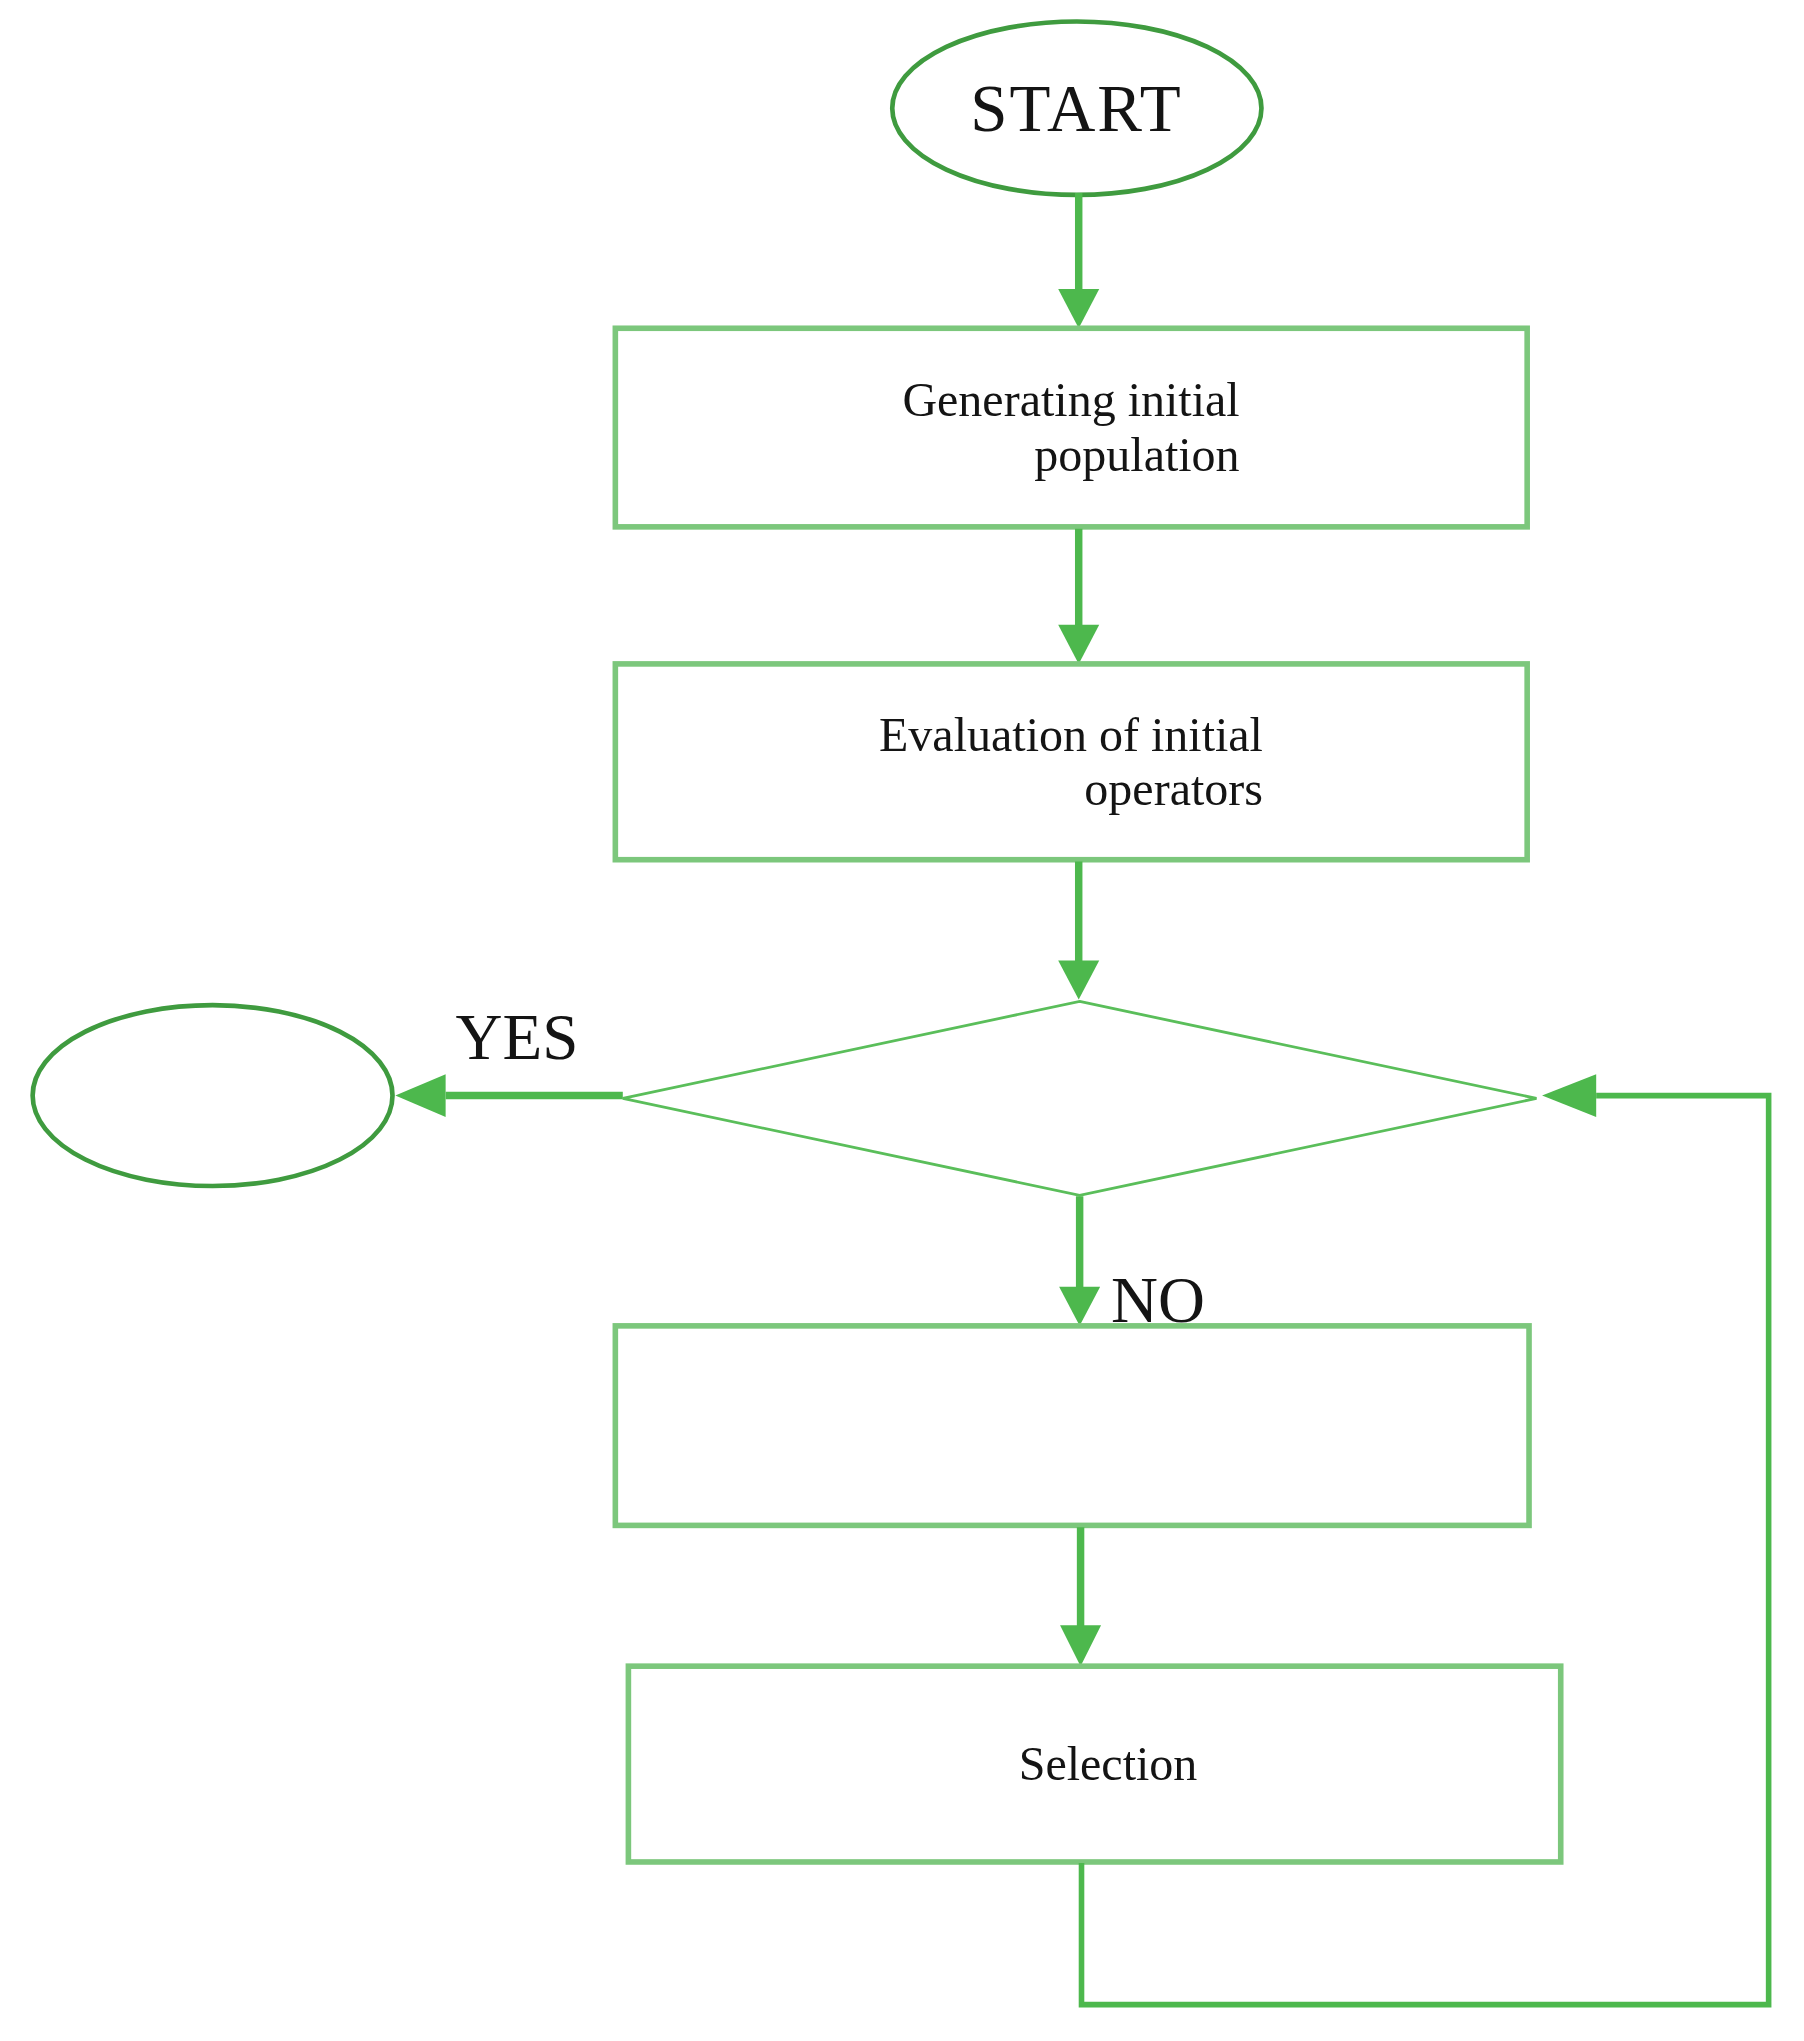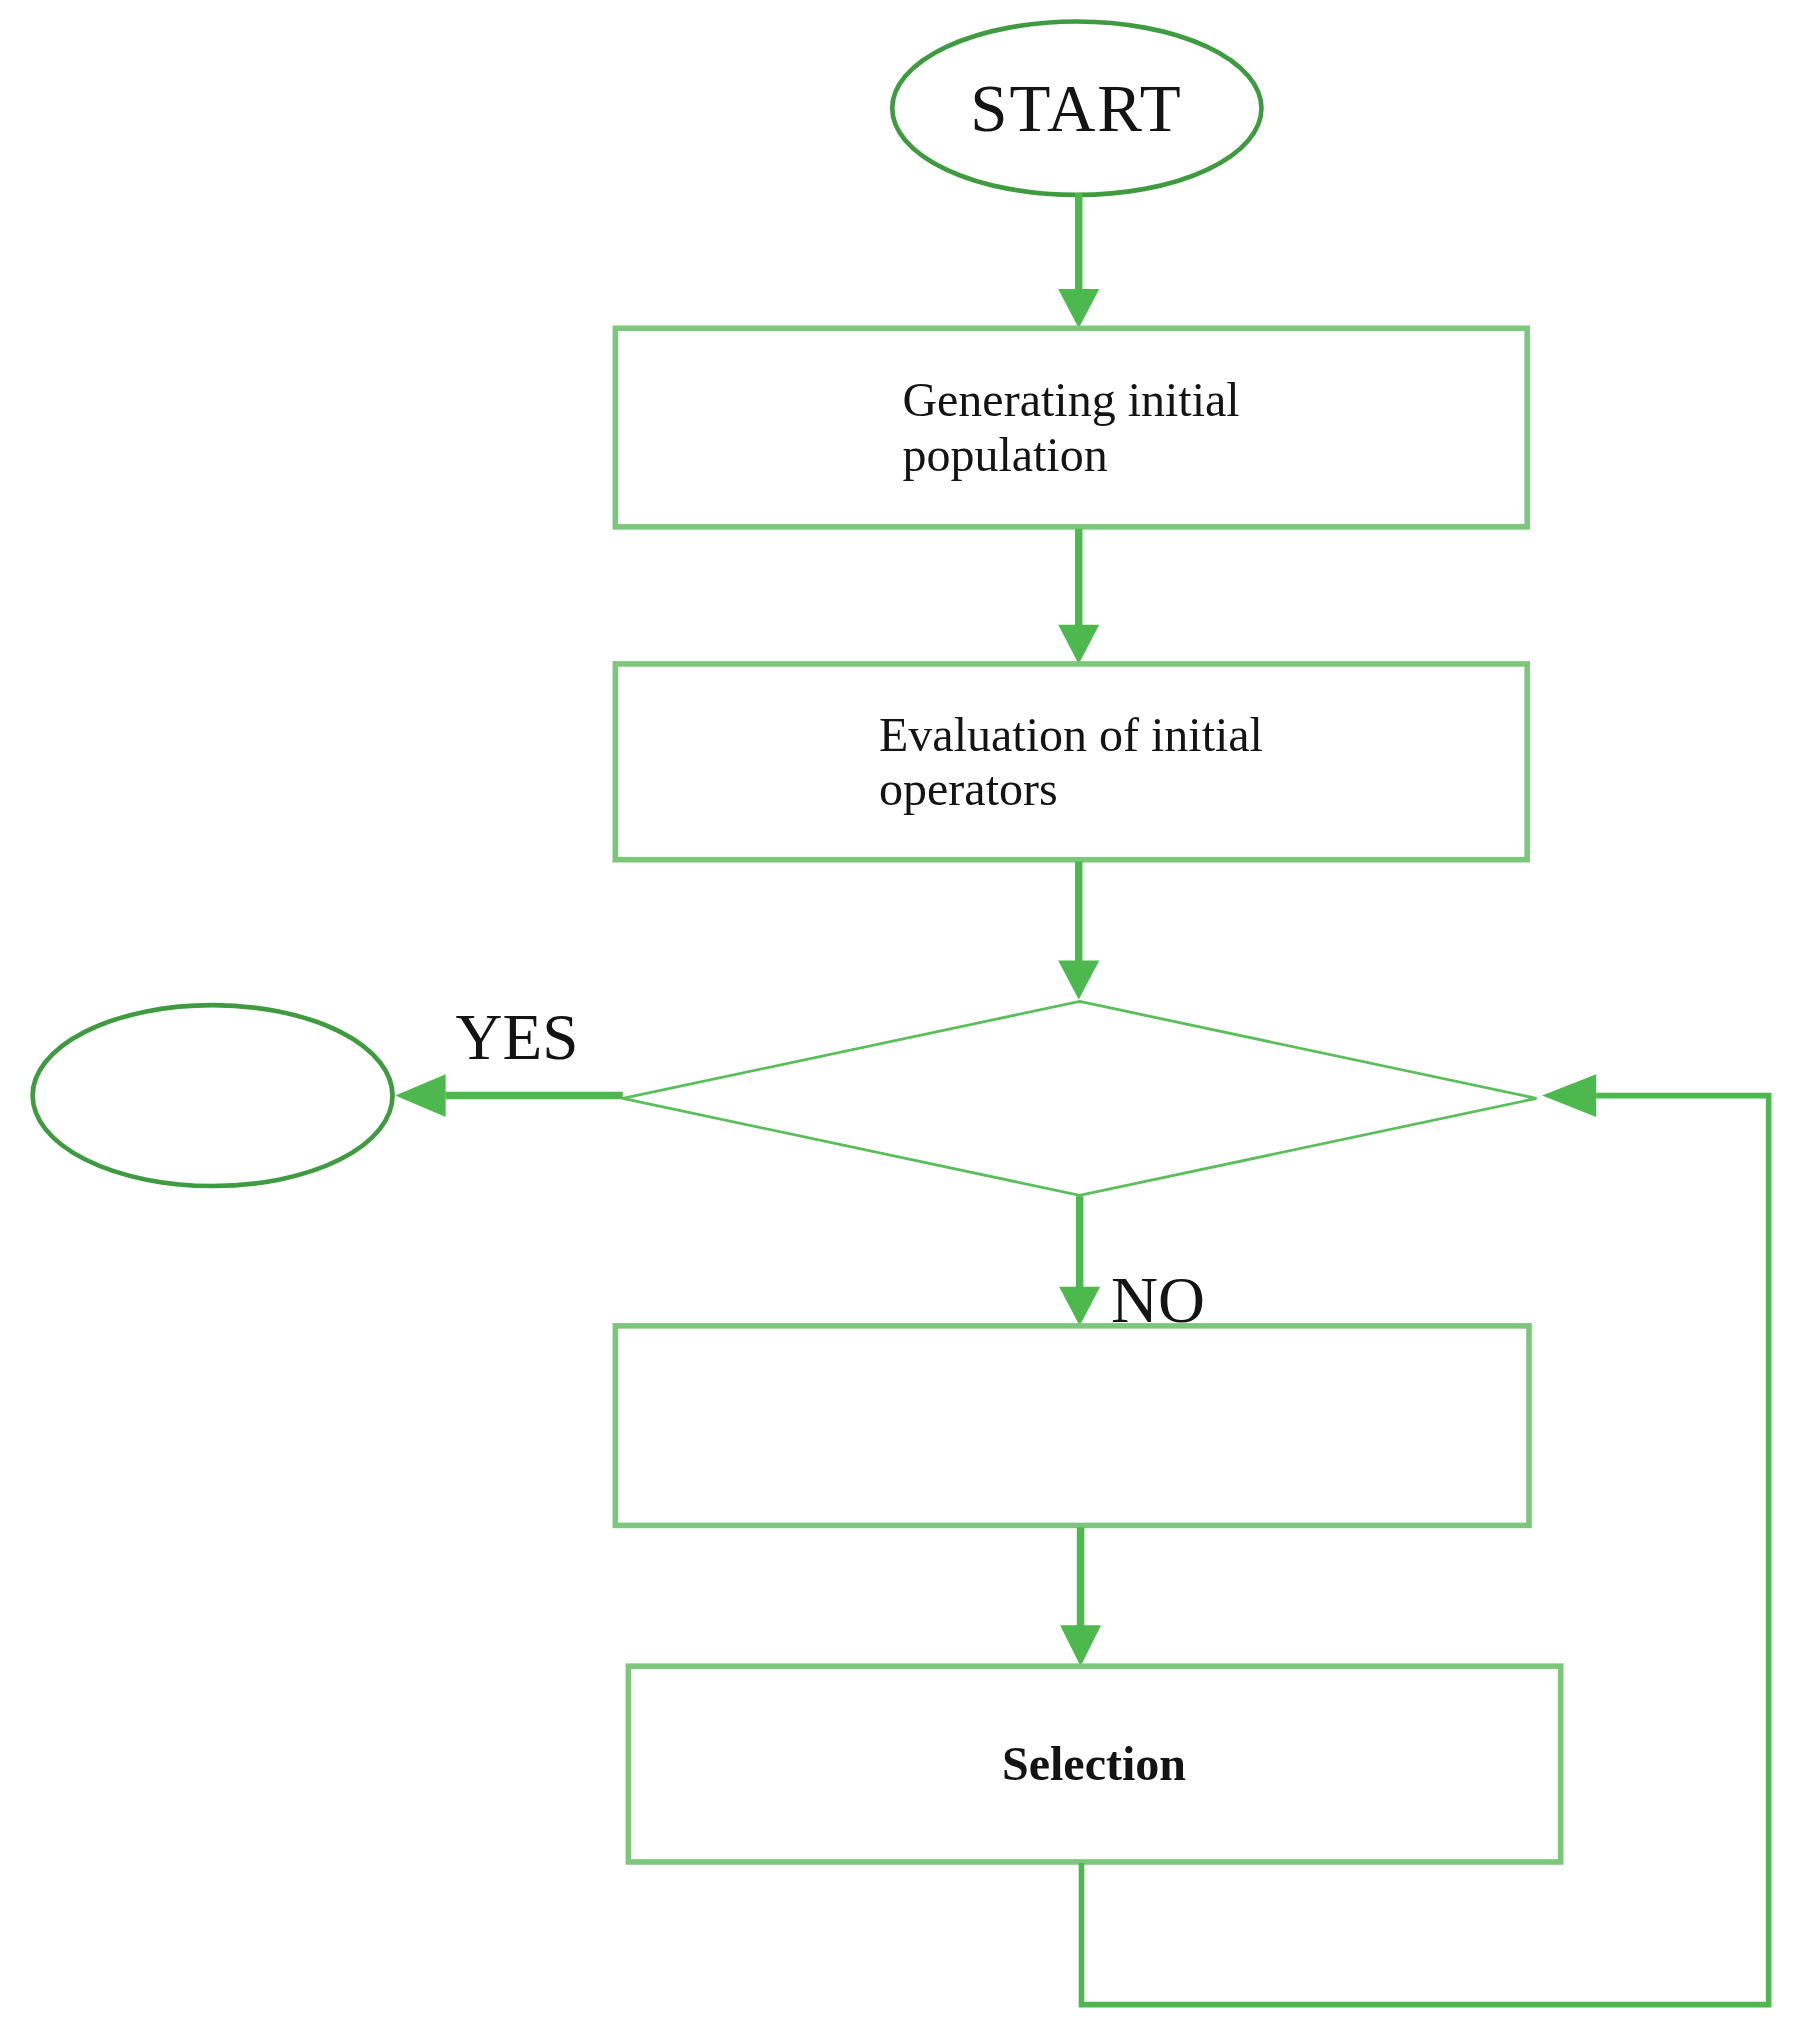--- a/index.html
+++ b/index.html
@@ -26,37 +26,37 @@
   .decision   { fill: #ffffff; stroke: var(--decision-border);   stroke-width: 3; }
   .shaft      { stroke: var(--connector); stroke-width: 8; fill: none; }
   .loopline   { stroke: var(--connector); stroke-width: 6; fill: none; }
   .head       { fill: var(--connector); stroke: none; }
 
   .label {
     position: absolute;
     display: flex;
     align-items: center;
     justify-content: center;
-    text-align: left;
+    text-align: right;
     white-space: pre-line;
     line-height: 1.13;
   }
   .node-label  { font-size: 48px; }
   .cap-label   { font-size: 67px; letter-spacing: 1.9px; }
   .edge-label  { font-size: 65px; justify-content: flex-start; text-align: center; }
 
   #start-label     { left: 890px;  top: 22.4px;   width: 373px; height: 173px; }
   #generate-label  { left: 615px;  top: 328px;  width: 912px; height: 199px; }
   #evaluate-label  { left: 615px;  top: 664px;  width: 912px; height: 196px; }
   #decision-label  { left: 623px;  top: 1001px; width: 914px; height: 194px; }
   #yes-label       { left: 438px;  top: 999px; width: 158px; height: 78px; justify-content: center; }
   #end-label       { left: 33px;   top: 1005px; width: 360px; height: 181px; }
   #no-label        { left: 1111px; top: 1262px; width: 186px; height: 78px; }
   #operators-label { left: 615px;  top: 1326px; width: 914px; height: 199px; }
-  #selection-label { left: 628px;  top: 1666px; width: 932px; height: 196px; font-weight: bold; }
+  #selection-label { left: 642px;  top: 1666px; width: 932px; height: 196px; }
 </style>
 </head>
 <body>
 
 <div id="canvas">
 
   <svg id="shapes" width="1805" height="2042" viewBox="0 0 1936 2190">
 
     <ellipse class="terminator" cx="1155" cy="116" rx="198" ry="93"></ellipse>
 

